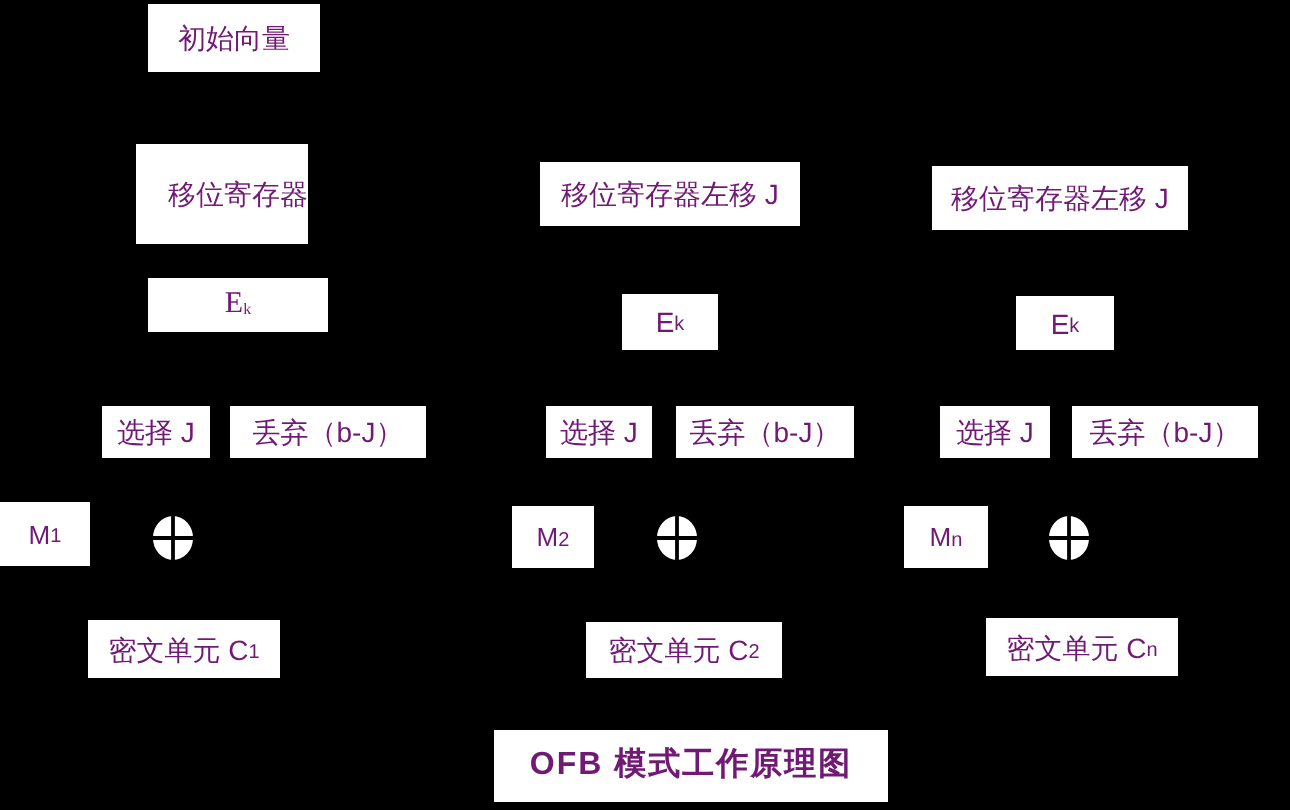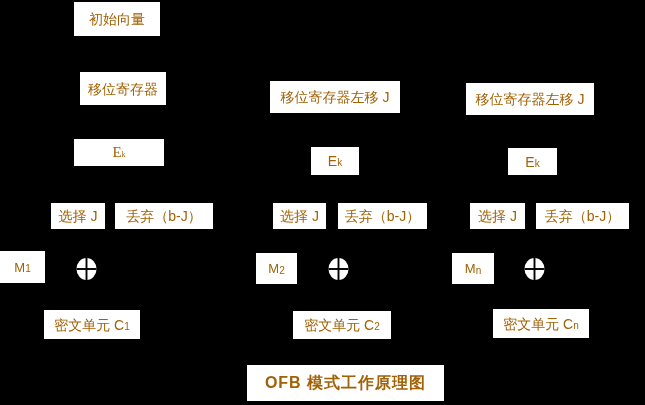--- a/index.html
+++ b/index.html
@@ -13,21 +13,21 @@
   }
   .stage {
     position: relative;
     width: 645px;
     height: 405px;
     background: #000000;
   }
   .box {
     position: absolute;
     background: #ffffff;
-    color: #a16207;
+    color: #701a75;
     display: flex;
     align-items: center;
     justify-content: center;
     font-size: 14px;
     white-space: nowrap;
     line-height: 1;
   }
   .box sub {
     font-size: 10px;
     line-height: 0;
@@ -39,21 +39,21 @@
   .msg { font-size: 13px; }
   .title-box {
     font-weight: bold;
     font-size: 16px;
     letter-spacing: 1px;
   }
   .xor { position: absolute; }
 
   
   .c1-iv      { left: 74px;  top: 2px;   width: 86px;  height: 34px; }
-  .c1-shift   { left: 80px;  top: 72px;  width: 86px;  height: 33px; }
+  .c1-shift   { left: 68px;  top: 72px;  width: 86px;  height: 50px; justify-content: flex-end; }
   .c1-enc     { left: 74px;  top: 139px; width: 90px;  height: 27px; }
   .c1-select  { left: 51px;  top: 203px; width: 54px;  height: 26px; }
   .c1-discard { left: 115px; top: 203px; width: 98px;  height: 26px; }
   .c1-msg     { left: 0px;   top: 251px; width: 45px;  height: 32px; }
   .c1-xor     { left: 76px;  top: 257px; width: 21px;  height: 24px; }
   .c1-cipher  { left: 44px;  top: 310px; width: 96px;  height: 29px; }
 
   
   .c2-shift   { left: 270px; top: 81px;  width: 130px; height: 32px; }
   .c2-enc     { left: 311px; top: 147px; width: 48px;  height: 28px; }

